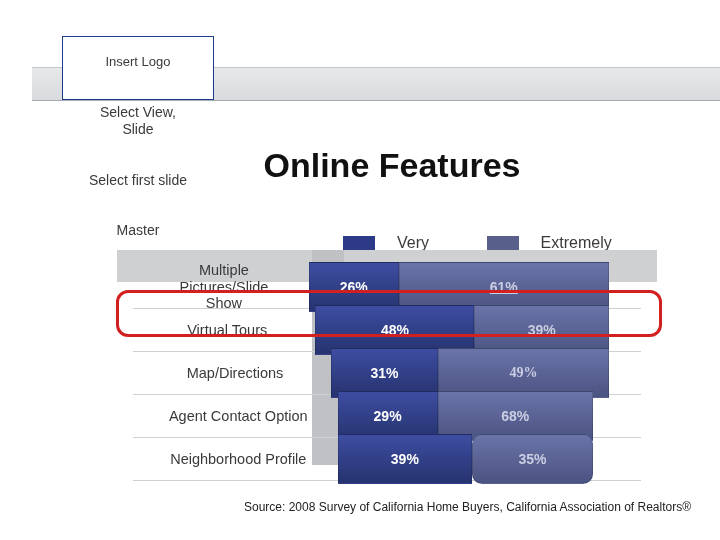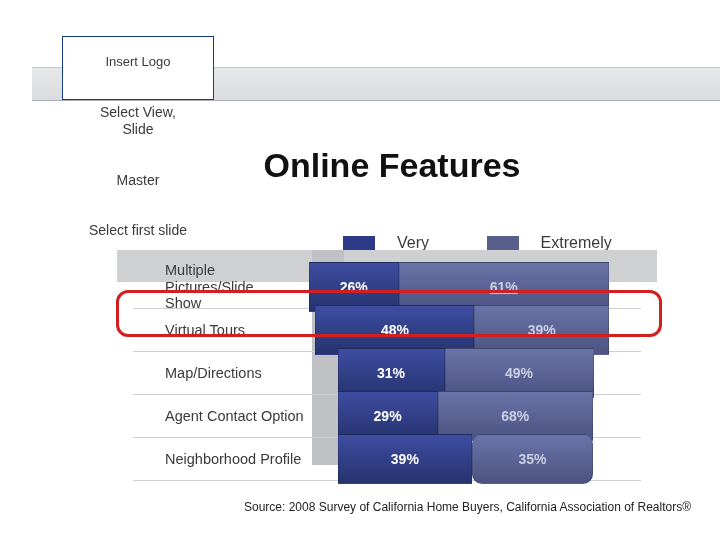--- a/index.html
+++ b/index.html
@@ -71,21 +71,21 @@
     position: absolute;
     top: 48px; left: 0; width: 540px;
   }
   .row {
     display: flex; align-items: center;
     height: 43px;
   }
   .row-sep { border-bottom: 1px solid #cfd0d2; }
   .ylabel {
     width: 195px;
-    text-align: left;
+    text-align: center;
     padding-right: 10px;
     font-size: 14.5px;
     color: #3a3a3a;
     line-height: 1.15;
   }
   .bars {
     width: 345px; height: 30px;
     display: flex; align-items: center;
     overflow: visible;
   }
@@ -139,22 +139,22 @@
 </head>
 <body>
 
 <div class="slide">
 
   <div class="header-bar"></div>
 
   <div class="logo-box">
     <div class="logo-title">Insert Logo</div>
     <div class="logo-sub">Select View, Slide</div>
+    <div class="logo-sub">Select first slide</div>
     <div class="logo-sub">Master</div>
-    <div class="logo-sub">Select first slide</div>
   </div>
 
   <div class="title">Online Features</div>
 
   <div class="chart">
     <div class="legend">
       <span class="swatch sw-very"></span>
       <span>Very Important</span>
       <span class="swatch sw-extreme"></span>
       <span>Extremely Important</span>
@@ -182,21 +182,21 @@
           <div class="ylabel">Virtual Tours</div>
           <div class="bars">
             <div class="seg seg-very" style="width: 159px;">48%</div>
             <div class="seg seg-extreme dimtext" style="width: 134.55px;">39%</div>
           </div>
         </div>
         <div class="row row-sep">
           <div class="ylabel">Map/Directions</div>
           <div class="bars">
             <div class="seg seg-very" style="width: 106.95px;">31%</div>
-            <div class="seg seg-extreme dimtext" style="width: 149px;">49%</div>
+            <div class="seg seg-extreme dimtext" style="width: 171px; font-family: Liberation Serif, serif;">49%</div>
           </div>
         </div>
         <div class="row row-sep">
           <div class="ylabel">Agent Contact Option</div>
           <div class="bars">
             <div class="seg seg-very" style="width: 100.05px;">29%</div>
             <div class="seg seg-extreme dimtext" style="width: 155.25px;">68%</div>
           </div>
         </div>
         <div class="row row-sep">

